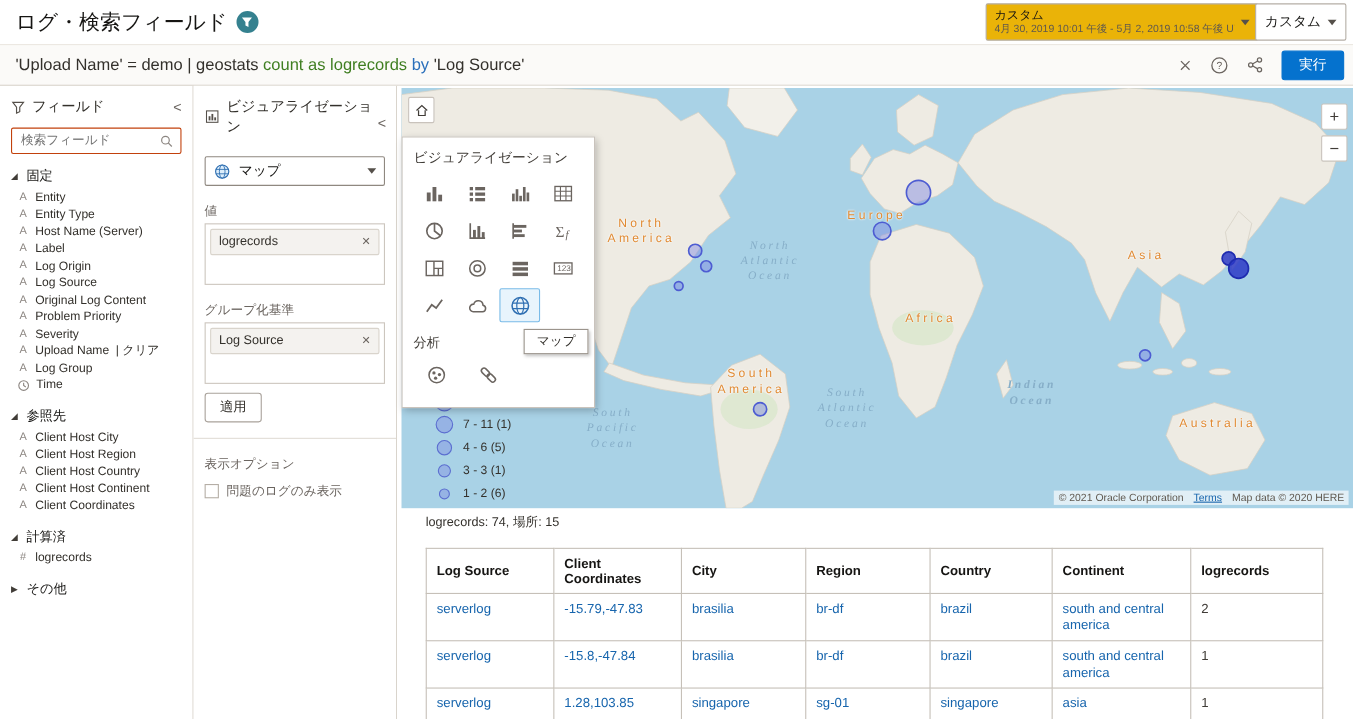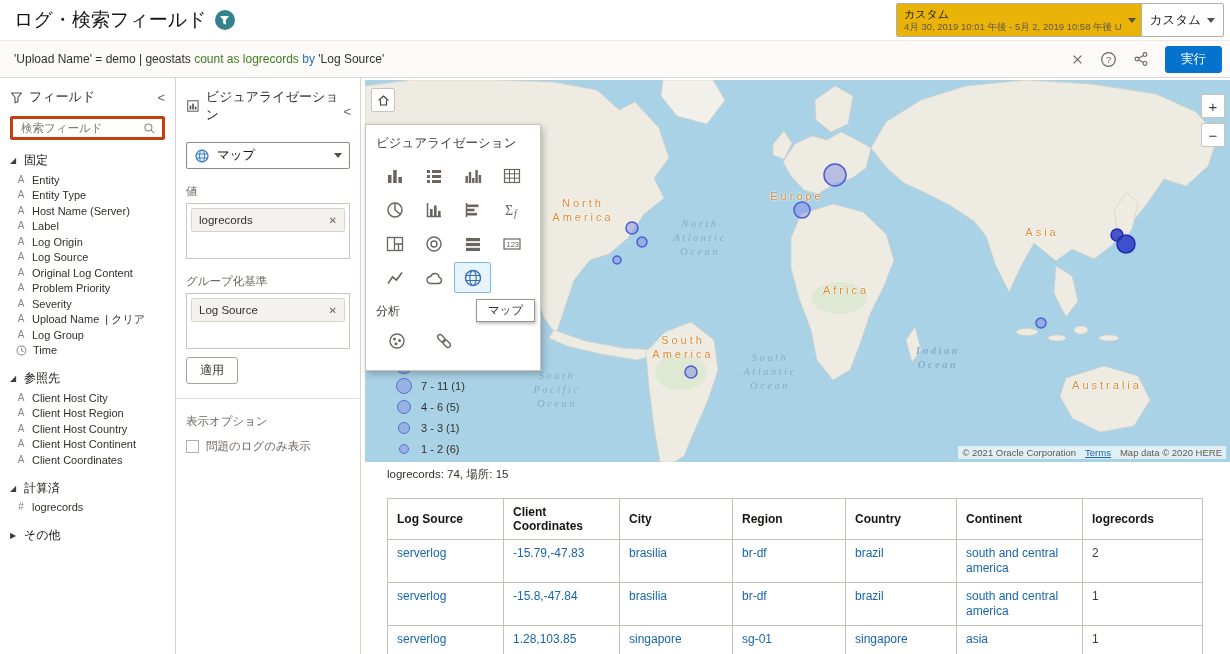--- a/index.html
+++ b/index.html
@@ -17,32 +17,32 @@
     border-radius:2px; display:flex; align-items:center; padding:0 7px; cursor:pointer; background:#eab308; }
   .time-lines { flex:1; overflow:hidden; }
   .time-l1 { font-size:11px; color:#161513; line-height:13px; }
   .time-l2 { font-size:9.5px; color:#5f584f; line-height:12px; white-space:nowrap; }
   .caret { width:0; height:0; border-left:4px solid transparent; border-right:4px solid transparent; border-top:5px solid #55504a; margin-left:6px; flex:none; }
   .action-btn { position:absolute; right:6px; top:3px; height:34px; min-width:70px; border:1px solid #b5aea6; border-radius:2px;
     background:#fff; display:flex; align-items:center; justify-content:center; font-size:12.5px; color:#161513; cursor:pointer; padding:0 8px; }
   
   .qbar { height:38px; background:#fbfaf8; border-top:1px solid #ece8e2; border-bottom:1px solid #d9d4cc;
     display:flex; align-items:center; padding:0 8px 0 14px; }
-  .query-text { flex:1; font-size:12px; white-space:nowrap; overflow:hidden; }
+  .query-text { flex:1; font-size:15px; white-space:nowrap; overflow:hidden; }
   .qicon { margin:0 8px; cursor:pointer; display:flex; align-items:center; }
   .run-btn { background:#0572ce; color:#fff; border:1px solid #0572ce; border-radius:3px; height:27px;
     padding:0 15px; font-size:12.5px; margin-left:8px; cursor:pointer; font-family:inherit; }
   
   .main { display:flex; height:576px; }
   .fields-panel { width:176px; border-right:1px solid #d9d4cc; padding-top:10px; overflow:hidden; flex:none; }
   .panel-head { display:flex; align-items:center; padding:0 10px; font-size:13px; color:#33302b; gap:6px; }
   .chev { color:#6b6560; font-size:13px; cursor:pointer; }
   .chev::before { content:"<"; }
   .ml-auto { margin-left:auto; }
-  .search-box { margin:10px 10px 2px; border:3px solid #c2410c; border-radius:2px; height:24px; display:flex; align-items:center; padding:0 6px; background:#fff; }
+  .search-box { margin:10px 10px 2px; border:1px solid #c2410c; border-radius:2px; height:24px; display:flex; align-items:center; padding:0 6px; background:#fff; }
   .search-box input { border:none; outline:none; flex:1; font-size:11.5px; background:transparent; font-family:inherit; color:#33302b; min-width:0; }
   .fsec { display:flex; align-items:center; gap:5px; padding:3px 10px; font-size:12px; color:#161513; margin-top:9px; cursor:pointer; }
   .tri { font-size:8px; color:#403c37; width:9px; }
   .fitem { display:flex; align-items:center; gap:6px; padding:1.5px 6px 1.5px 16px; font-size:11px; color:#33302b; cursor:pointer; line-height:12.5px; white-space:nowrap; }
   .ficon { width:10px; color:#8b8580; font-size:10px; flex:none; text-align:center; }
   .ficon-svg { flex:none; }
   .fsuffix { color:#33302b; }
   
   .viz-panel { width:185px; border-right:1px solid #d9d4cc; padding:10px 10px 0; position:relative; flex:none; background:#fff; }
   .viz-collapse { position:absolute; right:9px; top:26px; }

